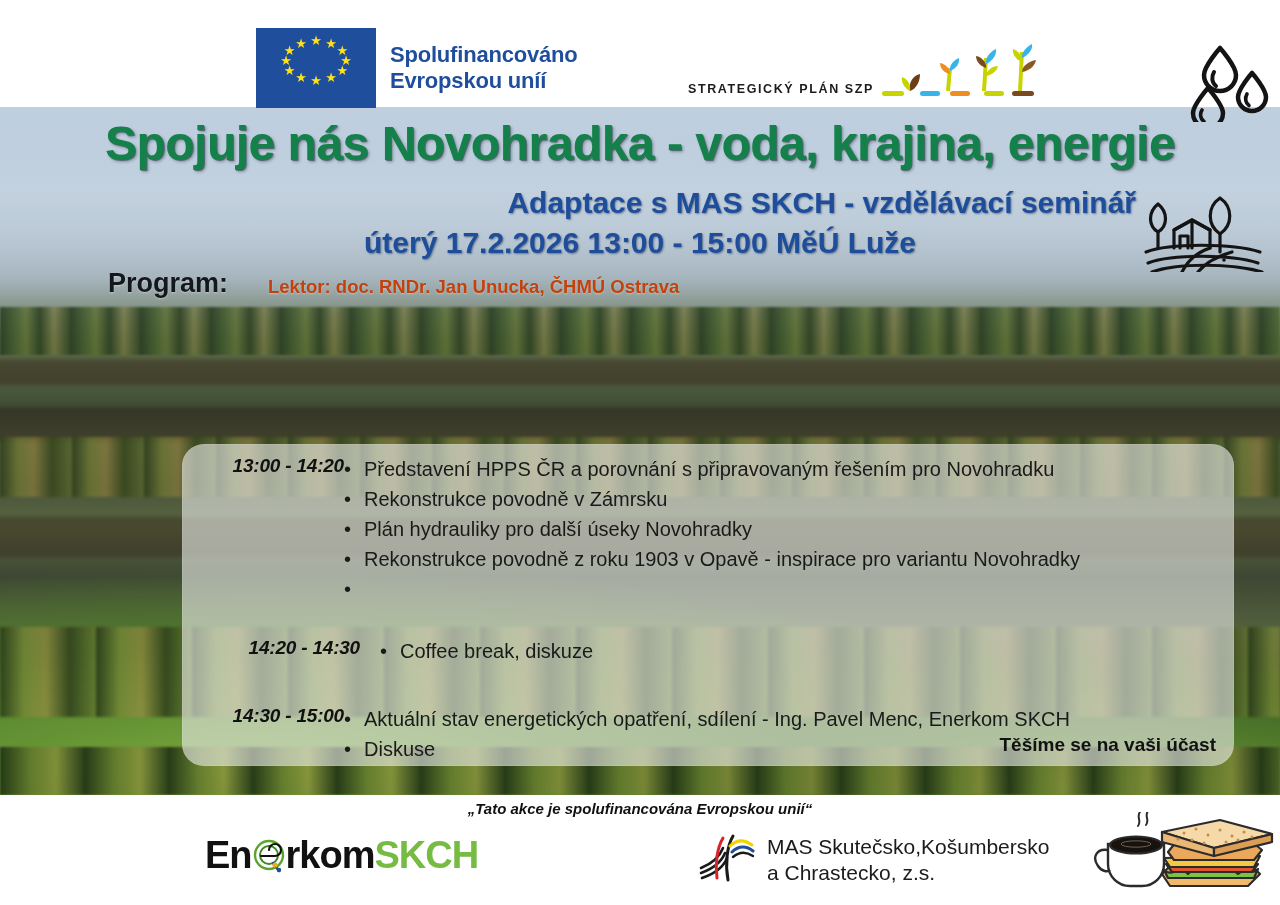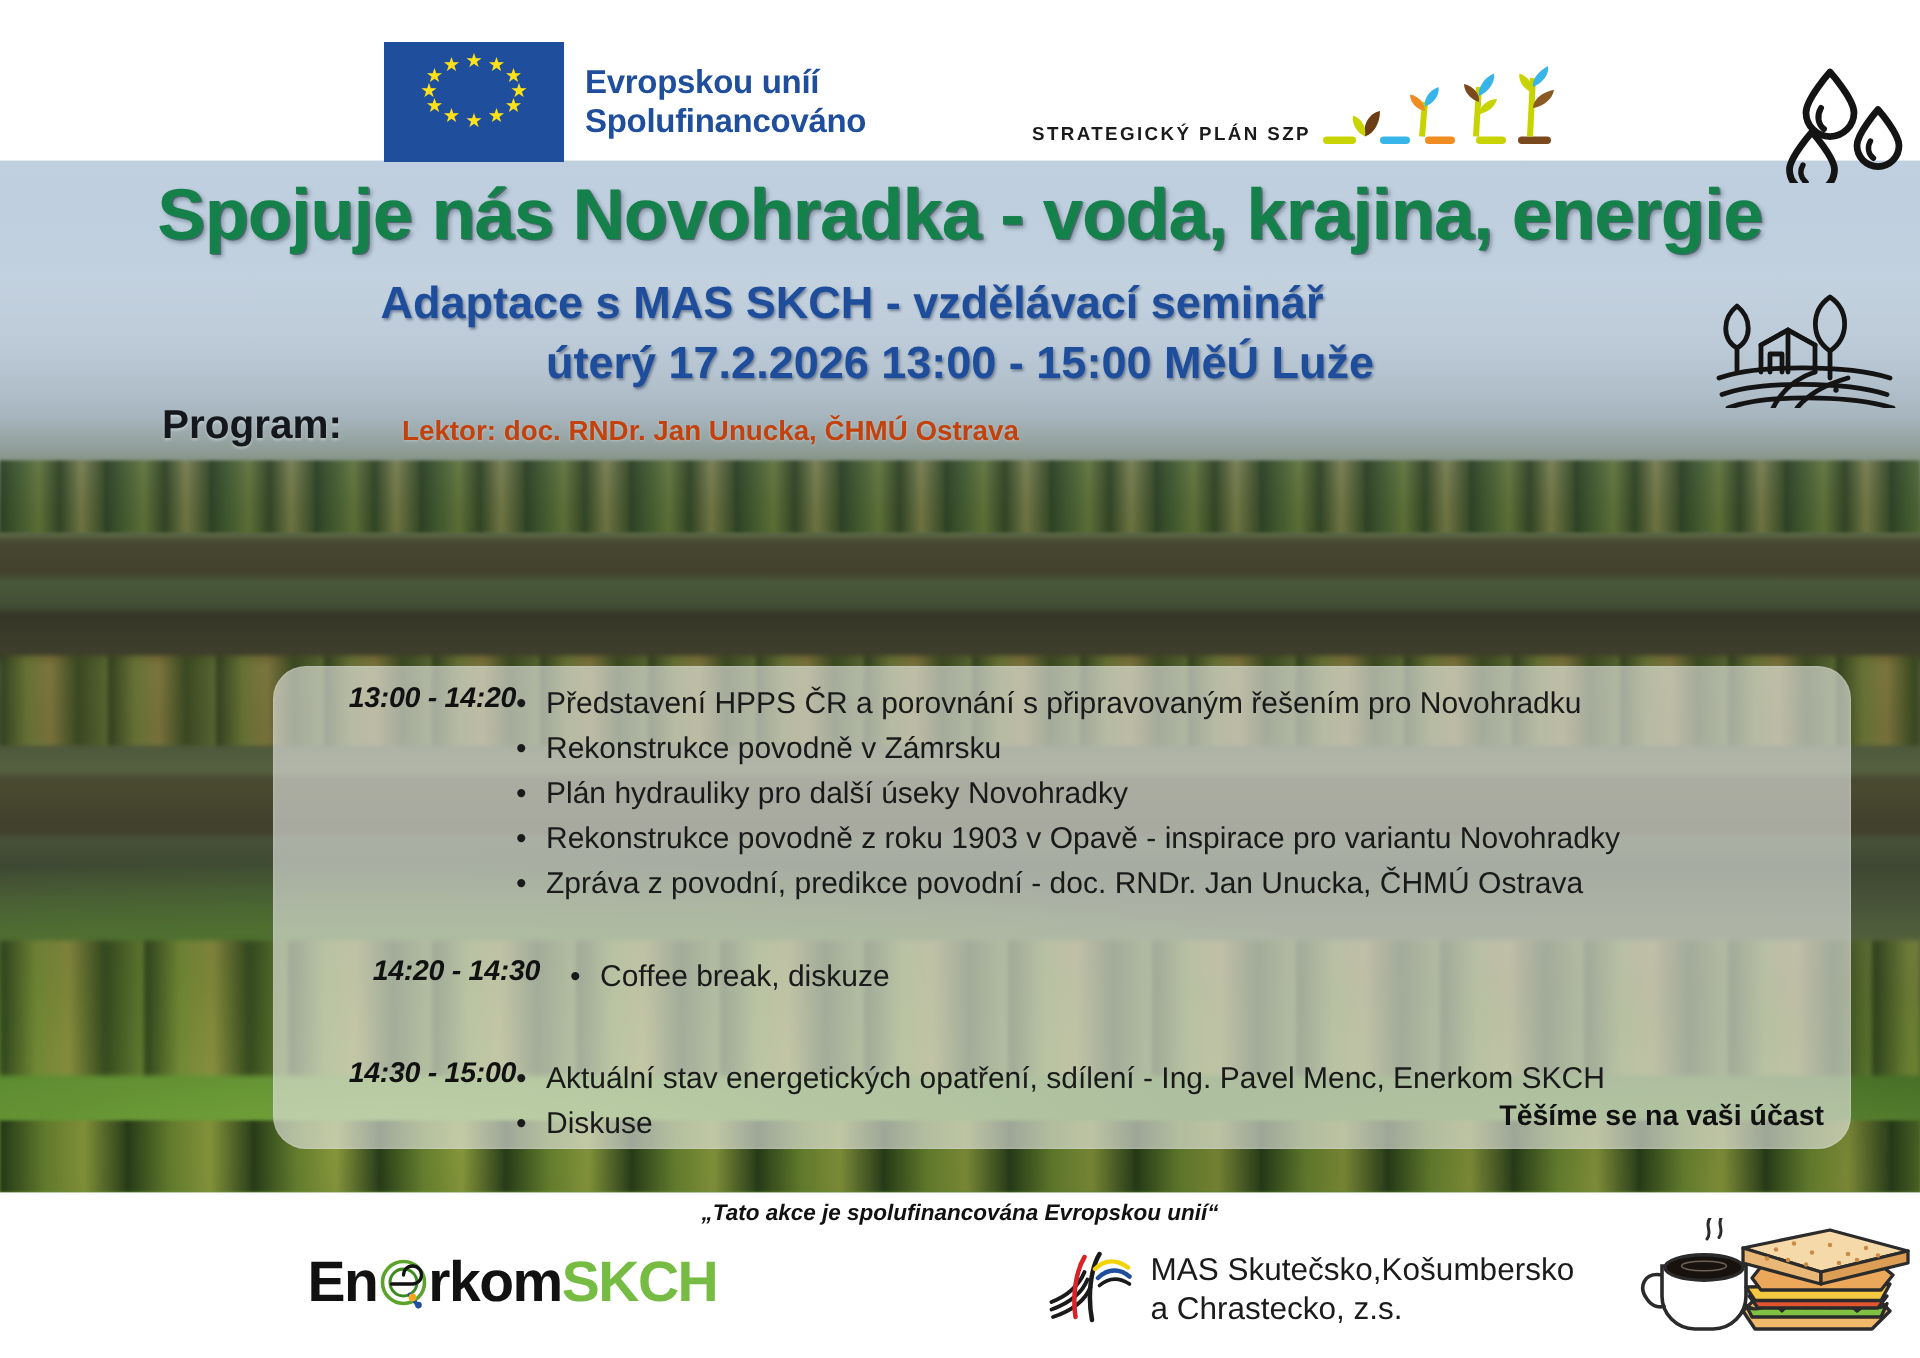--- a/index.html
+++ b/index.html
@@ -67,21 +67,21 @@
       filter:blur(1.2px);}
   .photo .fieldstripe{position:absolute;left:-5%;width:110%;height:26px;background:rgba(58,45,32,.55);filter:blur(2px);}
 
   
   .title-main{
     position:absolute;left:0;top:116px;width:1280px;text-align:center;z-index:6;
     font-size:48px;font-weight:bold;color:#15814A;letter-spacing:-0.5px;
     text-shadow:1px 1px 0 rgba(20,40,55,.45), 2px 2px 3px rgba(10,25,35,.35);
   }
   .title-sub1{
-    position:absolute;left:0;top:186px;width:1136px;text-align:center;z-index:6;
+    position:absolute;left:0;top:186px;width:1136px;text-align:right;z-index:6;
     font-size:30px;font-weight:bold;color:#1E4E9B;
     text-shadow:1px 1px 2px rgba(15,30,60,.45);
   }
   .title-sub2{
     position:absolute;left:0;top:226px;width:1280px;text-align:center;z-index:6;
     font-size:30px;font-weight:bold;color:#1E4E9B;
     text-shadow:1px 1px 2px rgba(15,30,60,.45);
   }
   .program-label{
     position:absolute;left:80px;top:268px;z-index:6;
@@ -158,22 +158,22 @@
         <span class="star" style="left:72%;top:53%">★</span>
         <span class="star" style="left:62.5%;top:61.7%">★</span>
         <span class="star" style="left:50%;top:65%">★</span>
         <span class="star" style="left:37.5%;top:61.7%">★</span>
         <span class="star" style="left:28%;top:53%">★</span>
         <span class="star" style="left:25%;top:40%">★</span>
         <span class="star" style="left:28%;top:27%">★</span>
         <span class="star" style="left:37.5%;top:18.3%">★</span>
       </div>
       <div class="eu-text">
+        <div>Spolufinancováno</div>
         <div>Evropskou uníí</div>
-        <div>Spolufinancováno</div>
       </div>
     </div>
 
     <div class="szp-logo">
       <div class="szp-text">STRATEGICKÝ PLÁN SZP</div>
       <svg width="170" height="58" viewBox="0 0 170 58">
 
         <rect x="2" y="47" width="22" height="5" rx="2.5" fill="#C8D400"></rect>
         <rect x="40" y="47" width="20" height="5" rx="2.5" fill="#37B5E8"></rect>
         <rect x="70" y="47" width="20" height="5" rx="2.5" fill="#EF8C22"></rect>
@@ -268,21 +268,20 @@
         <div class="prog-li">
           <span class="bul">•</span>
           <span>Plán hydrauliky pro další úseky Novohradky</span>
         </div>
         <div class="prog-li">
           <span class="bul">•</span>
           <span>Rekonstrukce povodně z roku 1903 v Opavě - inspirace pro variantu Novohradky</span>
         </div>
         <div class="prog-li">
           <span class="bul">•</span>
-          <span>Zpráva z povodní, predikce povodní - doc. RNDr. Jan Unucka, ČHMÚ Ostrava</span>
         </div>
       </div>
     </div>
 
     <div class="prog-group g2">
       <div class="prog-time">14:20 - 14:30</div>
       <div class="prog-items">
         <div class="prog-li">
           <span class="bul">•</span>
           <span>Coffee break, diskuze</span>

